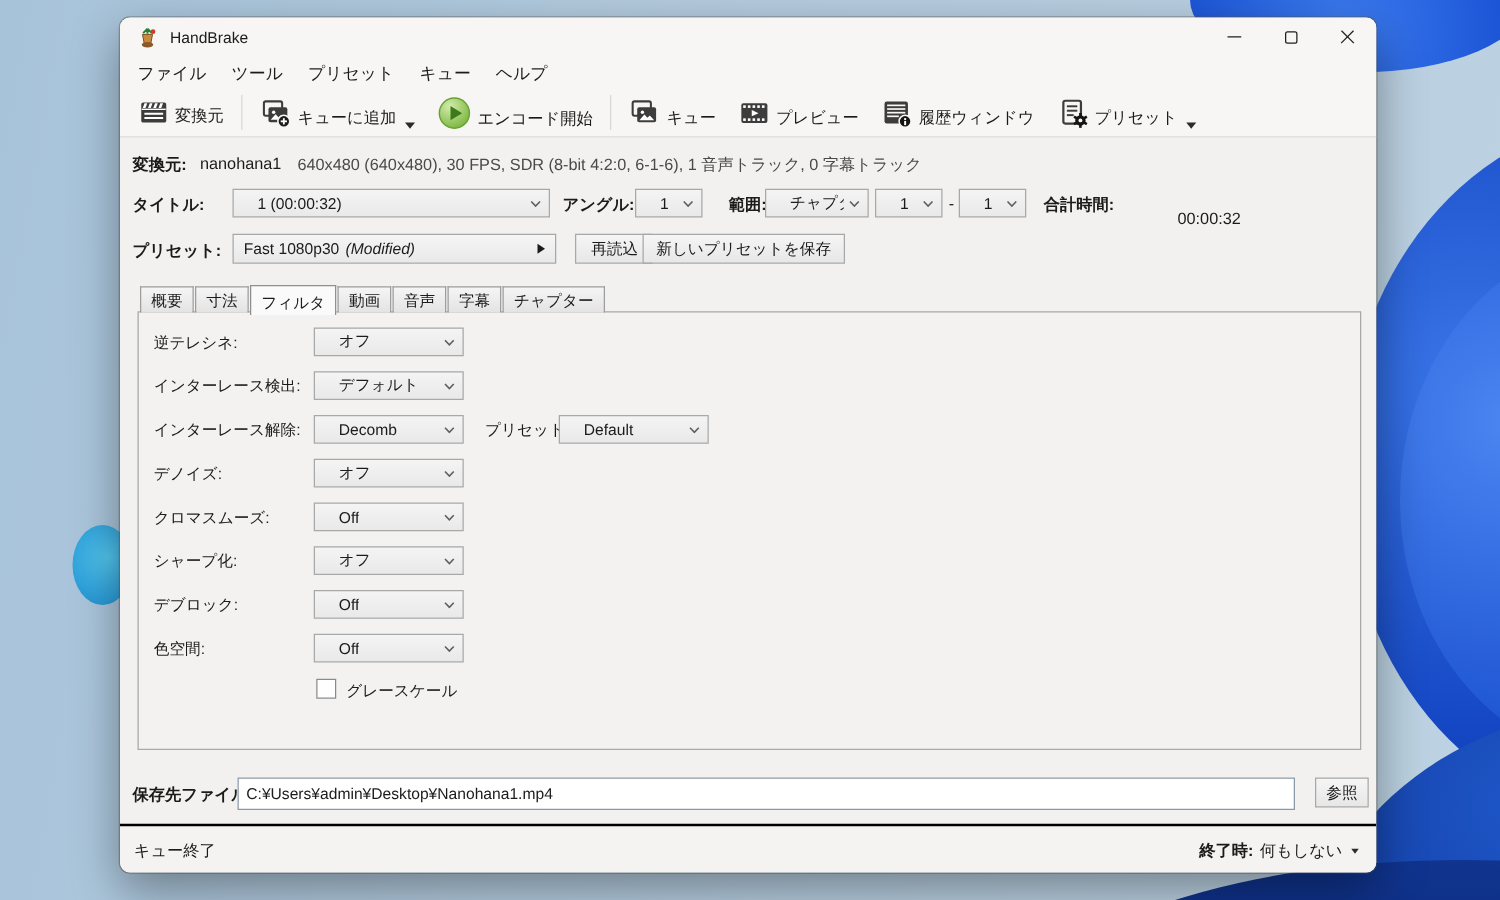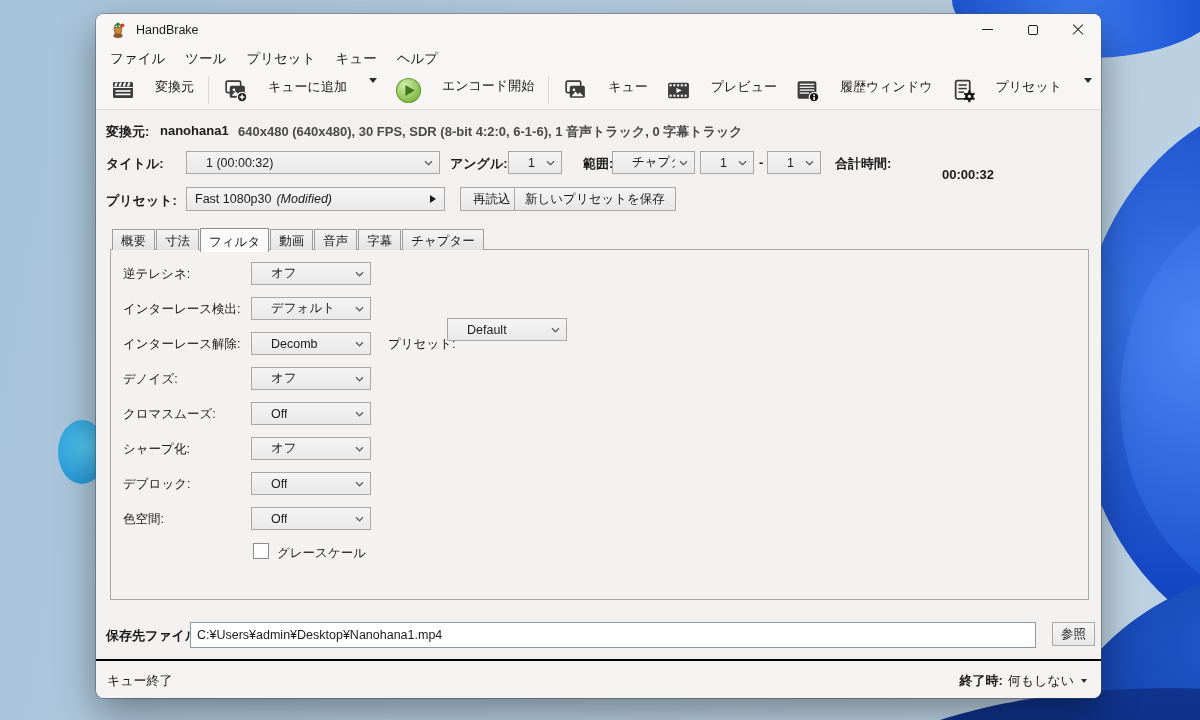--- a/index.html
+++ b/index.html
@@ -40,27 +40,27 @@
   .glyph-close::before,.glyph-close::after { content:""; position:absolute; left:0; top:6px;
     width:14px; height:1.4px; background:#1f1f1f; }
   .glyph-close::before { transform:rotate(45deg); }
   .glyph-close::after  { transform:rotate(-45deg); }
   
   .menubar { position:absolute; left:4px; top:32px; height:25px; display:flex; align-items:center; }
   .menu-item { padding:3px 10px; font-size:13.5px; }
   
   .toolbar { position:absolute; left:0; top:57px; right:0; height:39px; display:flex;
     align-items:center; padding-left:6px; border-bottom:1px solid #dedddb; }
-  .titem { display:flex; align-items:flex-start; gap:20px; padding:0 9px; font-size:13px; white-space:nowrap; }
+  .titem { display:flex; align-items:flex-end; gap:5px; padding:0 9px; font-size:13px; white-space:nowrap; }
   .tsep { width:1px; height:28px; background:#d8d7d5; margin:0 5px; }
   .darr { width:0; height:0; border-left:4px solid transparent; border-right:4px solid transparent;
     border-top:5px solid #2b2b2b; margin-left:2px; }
   
   .row-label { position:absolute; font-weight:bold; font-size:13px; white-space:nowrap; }
-  .plain { font-weight:bold; }
+  .plain { font-weight:normal; }
   .combo { position:absolute; height:23px; border:1px solid #a8a8a8;
     background:linear-gradient(#f4f4f4,#e9e9e9); display:flex; align-items:center;
     justify-content:space-between; padding:0 6px 0 7px; font-size:12.5px; white-space:nowrap; }
   .combo .ctext { overflow:hidden;margin-left:12px; }
   .chev { display:flex; margin-left:4px; flex:0 0 auto; }
   .btn { position:absolute; height:24px; border:1px solid #a8a8a8;
     background:linear-gradient(#f5f5f5,#e7e7e7); display:flex; align-items:center;
     justify-content:center; font-size:12.5px; padding:0 10px; white-space:nowrap; }
   .preset-drop { position:absolute; height:24px; border:1px solid #a8a8a8;
     background:linear-gradient(#f5f5f5,#e9e9e9); display:flex; align-items:center;
@@ -335,21 +335,21 @@
     <div class="f-label" style="left:12px; top:86px;">インターレース解除:</div>
     <div class="combo" style="left:140px; top:82px; width:120px;">
       <span class="ctext">Decomb</span>
       <span class="chev">
           <svg width="9" height="6" viewBox="0 0 9 6">
             <path d="M1 1.2 L4.5 4.8 L8 1.2" stroke="#5f5f5f" stroke-width="1.3" fill="none"></path>
           </svg>
         </span>
     </div>
     <div class="f-label" style="left:277px; top:86px;">プリセット:</div>
-    <div class="combo" style="left:336px; top:68px; width:120px;gap:12px;">
+    <div class="combo" style="left:336px; top:82px; width:120px;gap:12px;">
       <span class="ctext">Default</span>
       <span class="chev">
           <svg width="9" height="6" viewBox="0 0 9 6">
             <path d="M1 1.2 L4.5 4.8 L8 1.2" stroke="#5f5f5f" stroke-width="1.3" fill="none"></path>
           </svg>
         </span>
     </div>
 
     <div class="f-label" style="left:12px; top:121px;">デノイズ:</div>
     <div class="combo" style="left:140px; top:117px; width:120px;">

